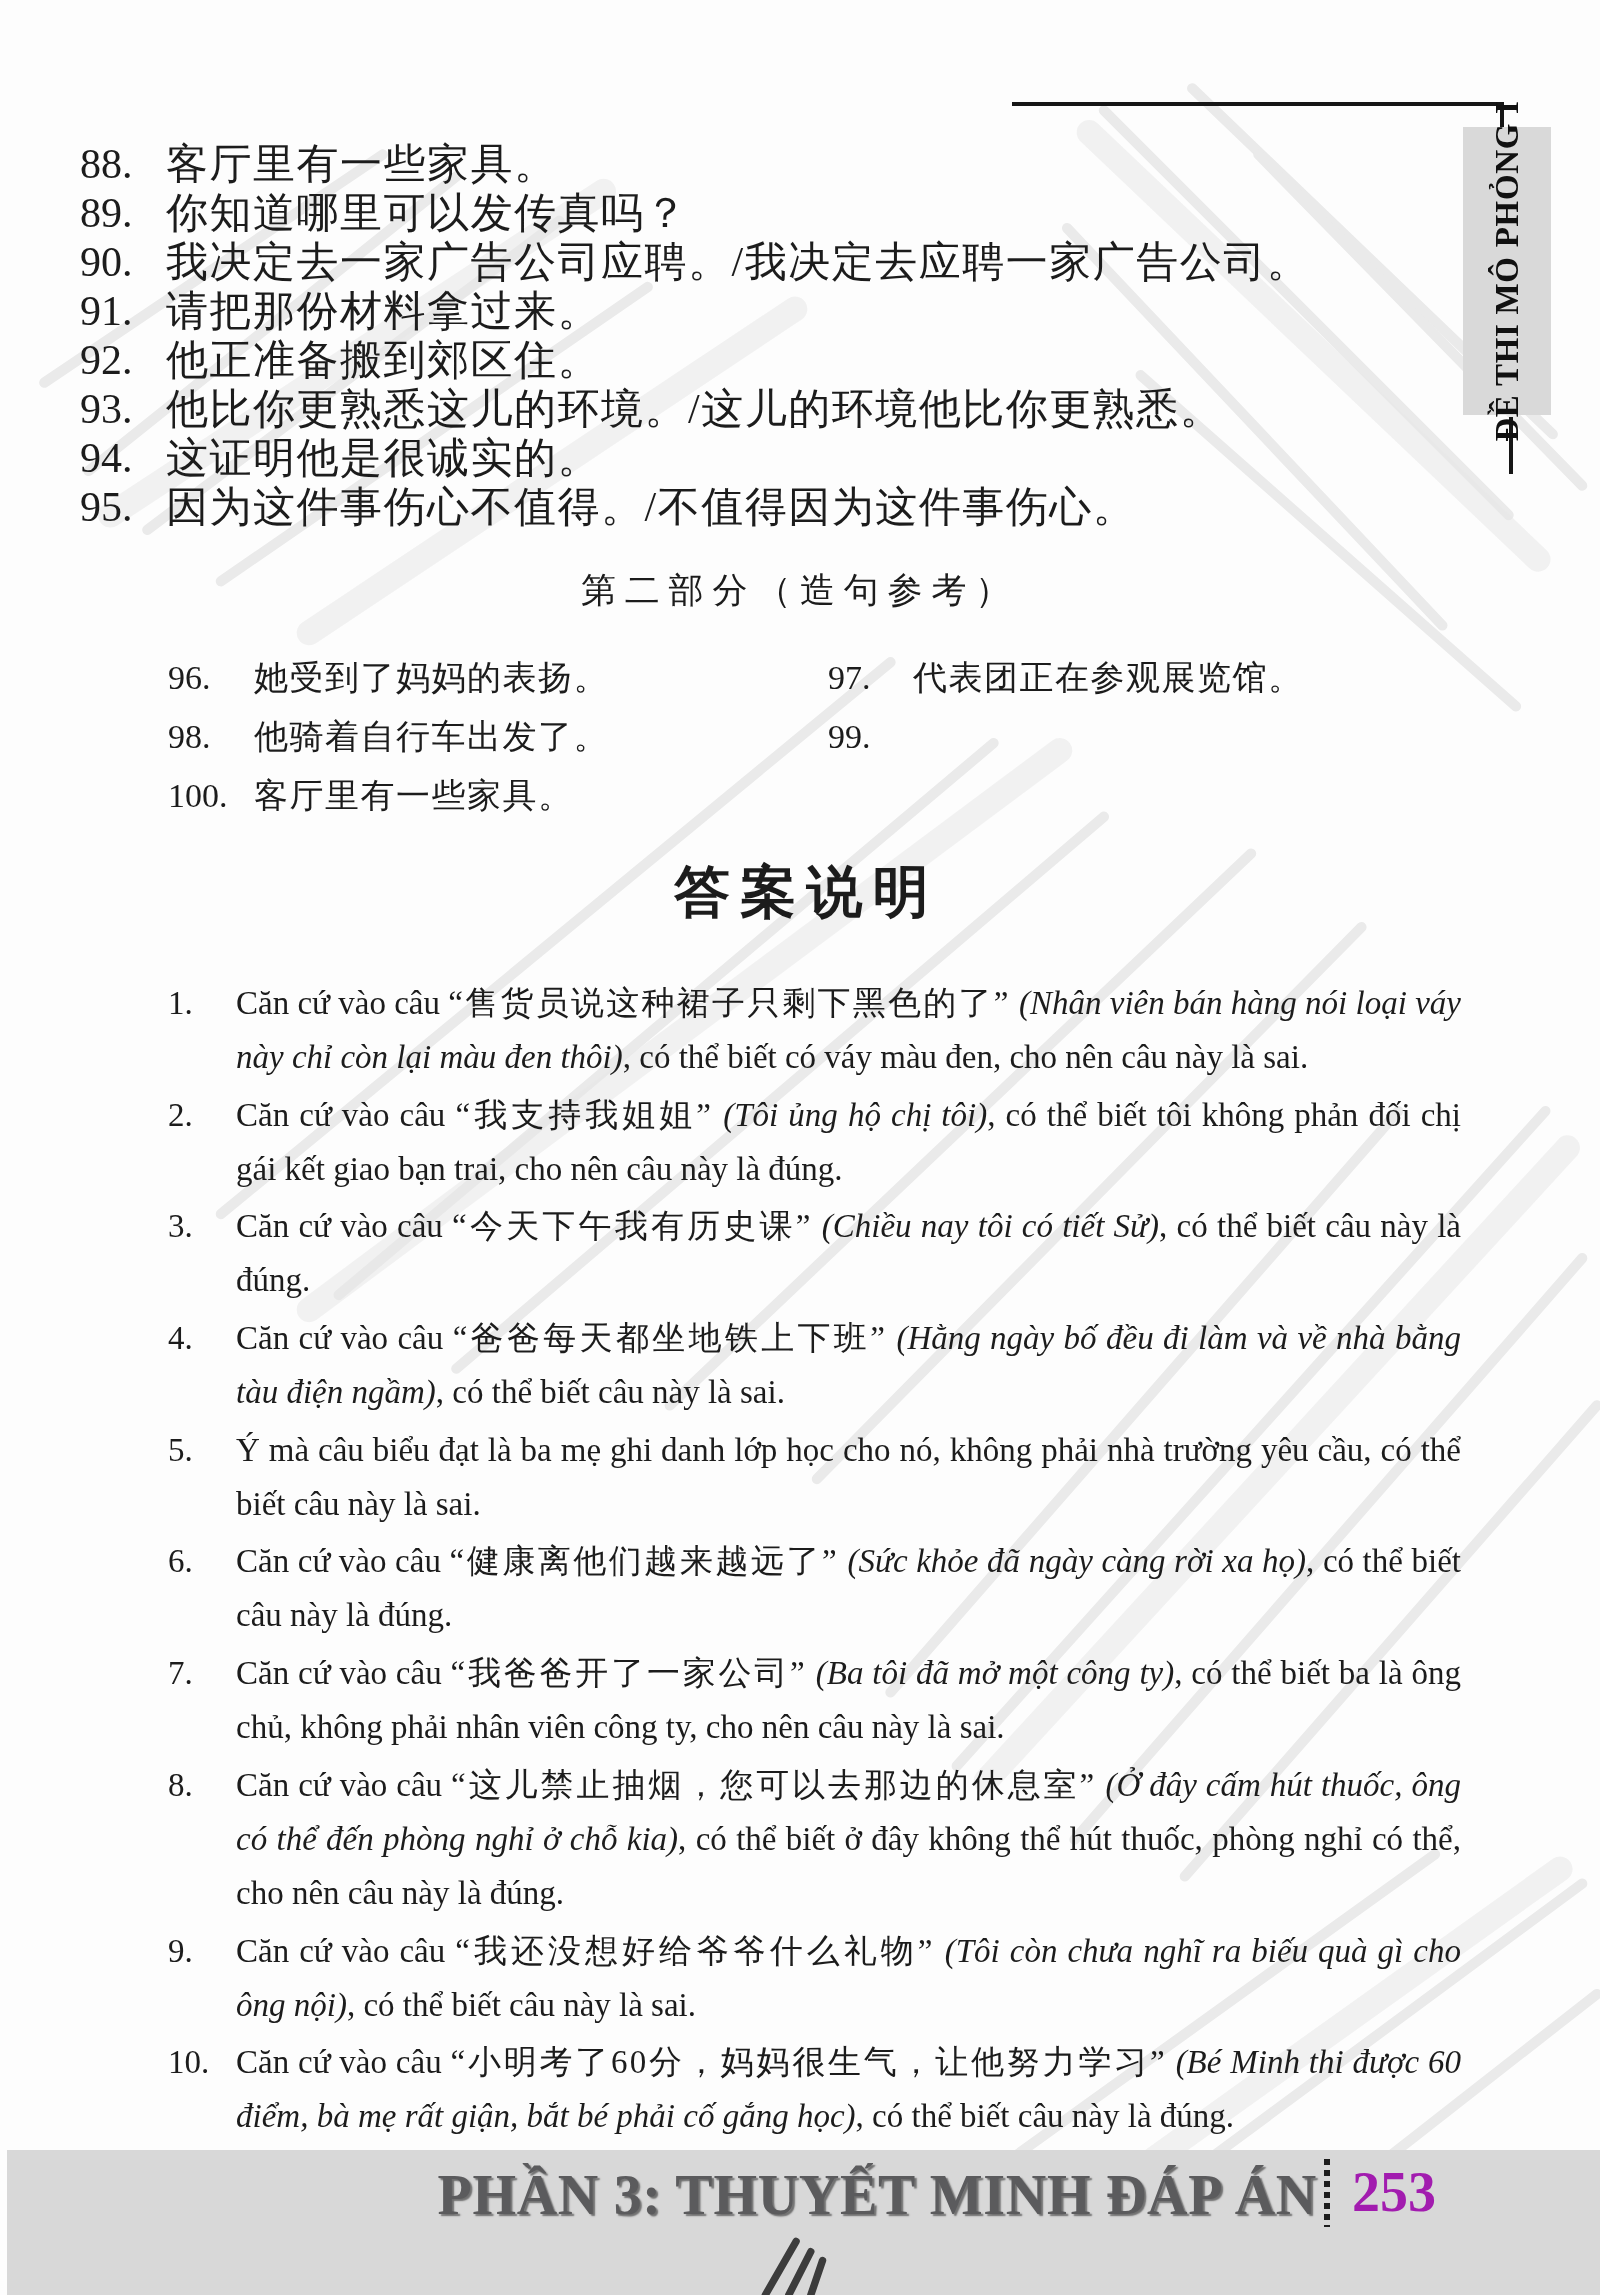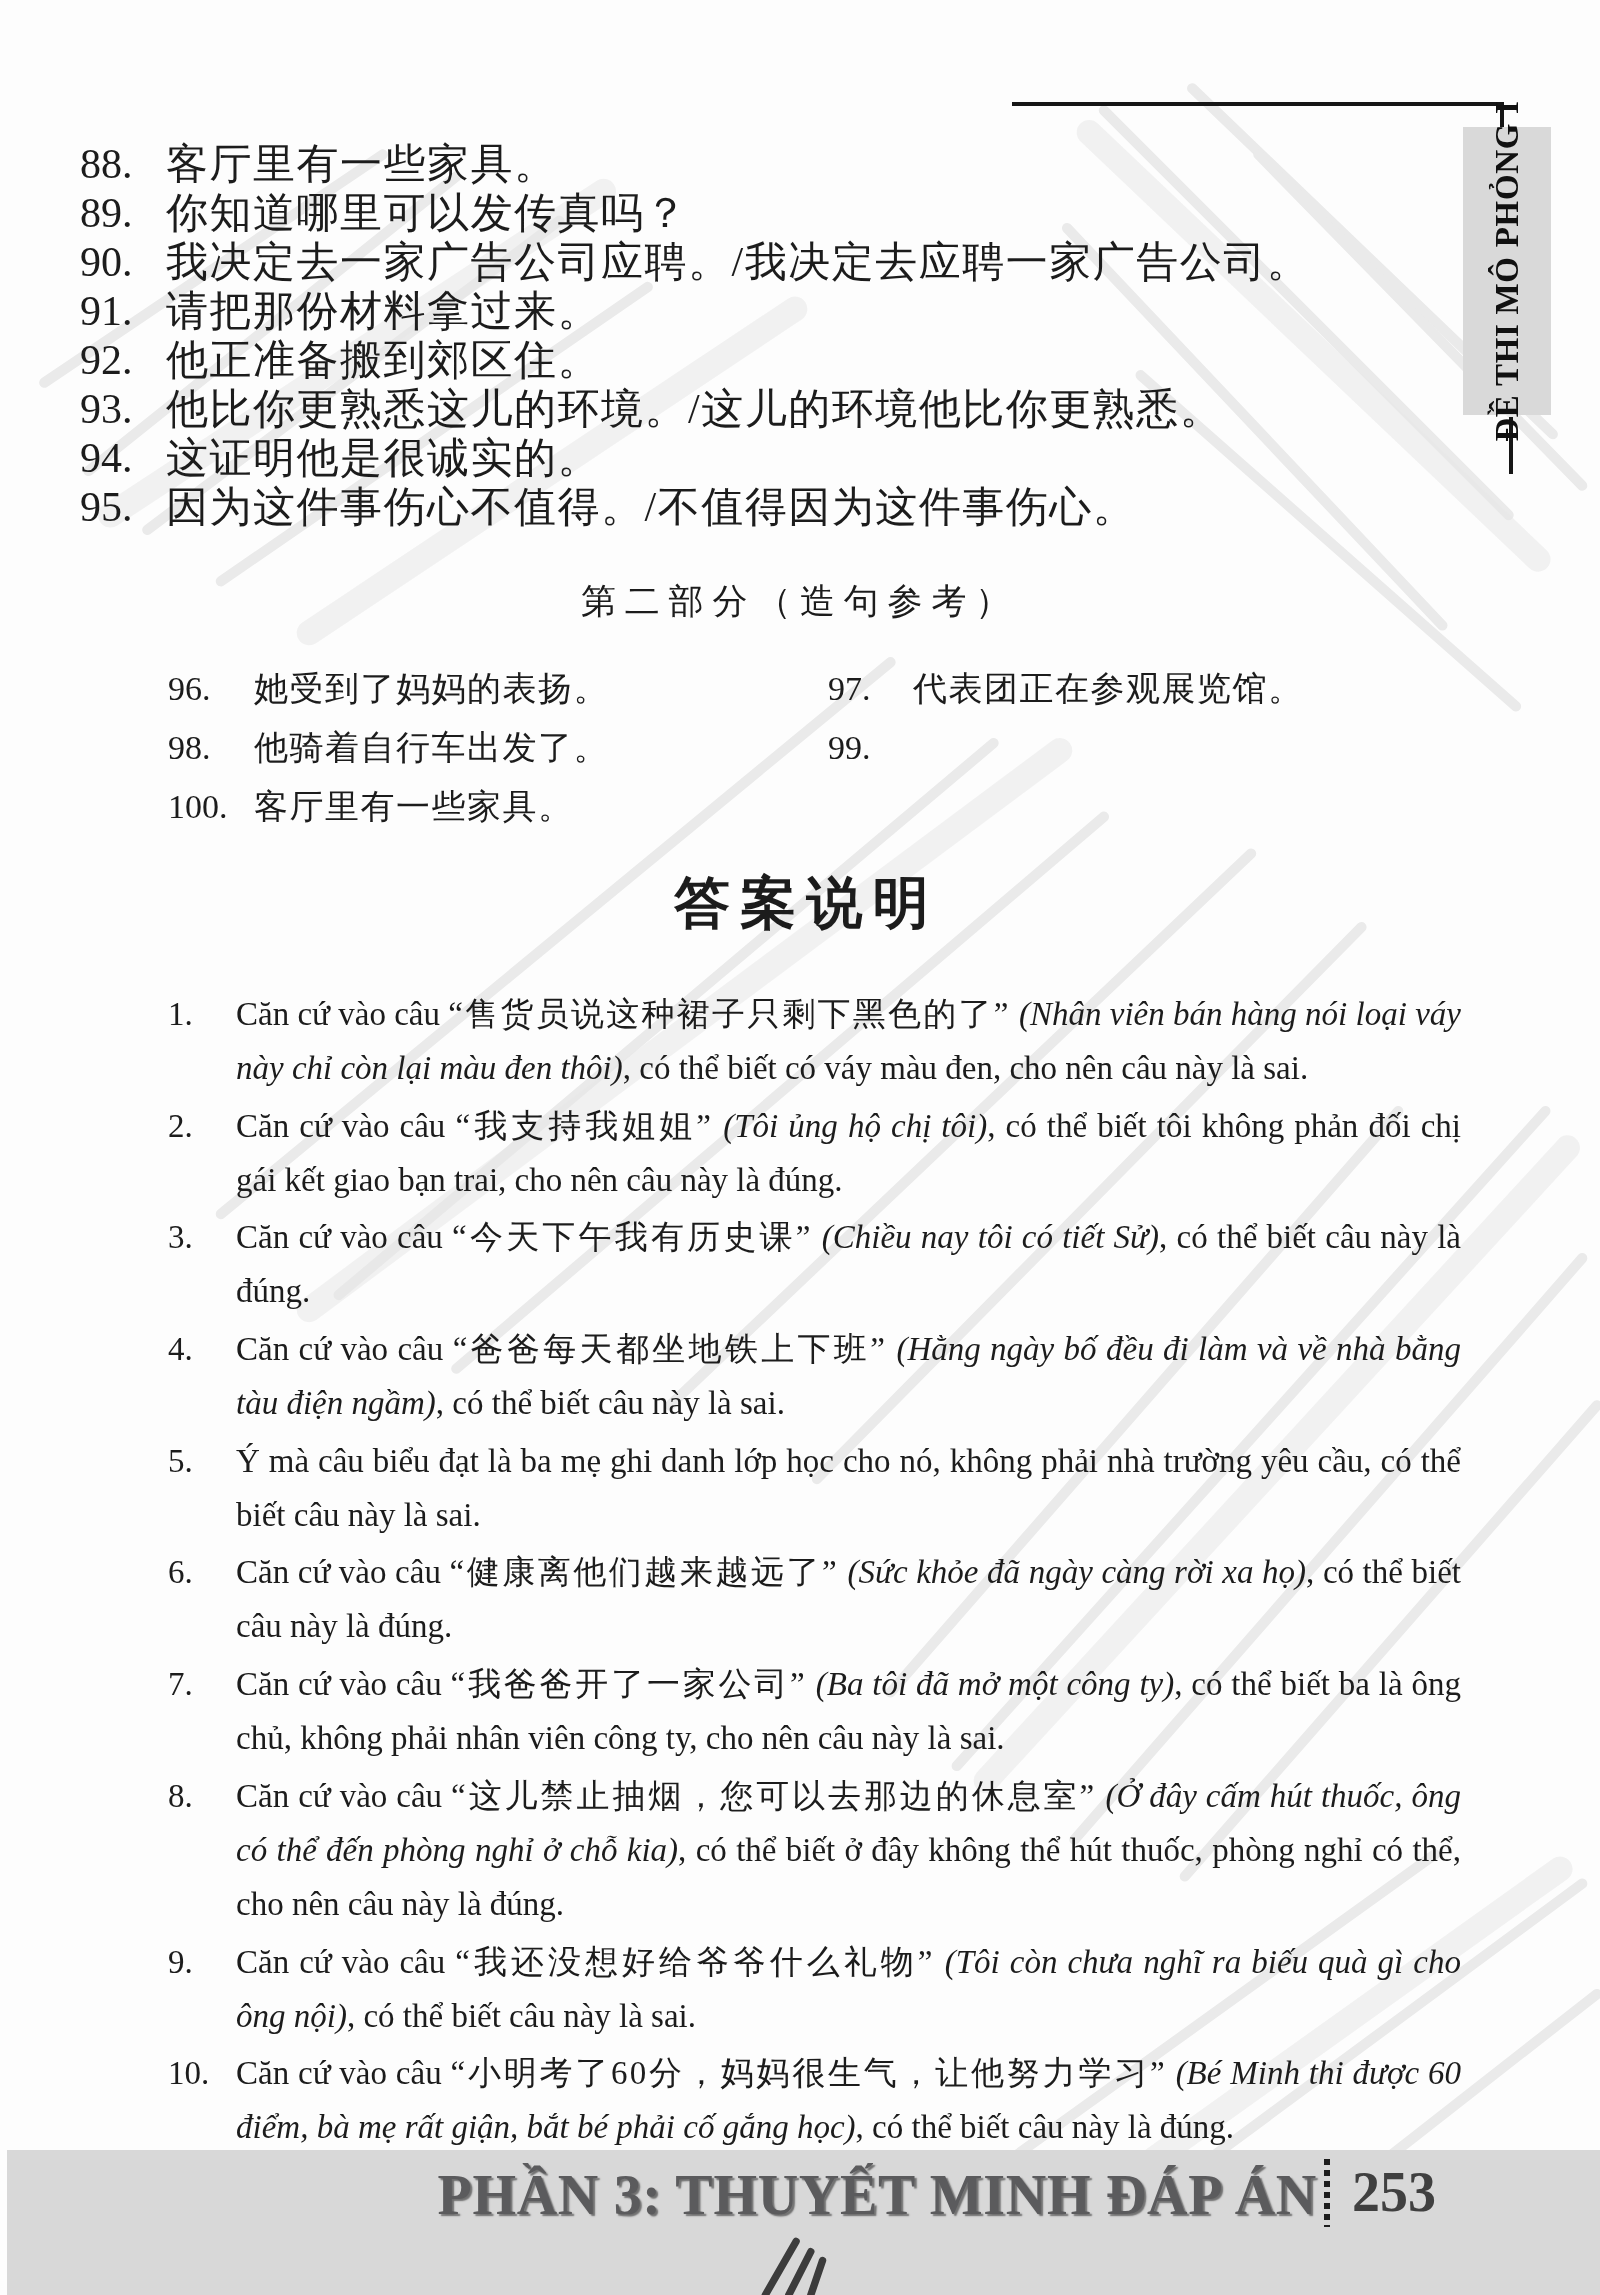--- a/index.html
+++ b/index.html
@@ -30,21 +30,21 @@
     font-size:33px; font-weight:bold; letter-spacing:0.7px; color:#111;
   }
 
   
   .p1-list { margin-top:140px; }
   .p1-item { display:flex; padding-left:80px; font-size:42px; line-height:49px; }
   .p1-num { width:86px; flex:none; }
   .p1-text { flex:1; letter-spacing:1.5px; }
 
   
-  .p2-heading { margin-top:48px; text-align:center; font-size:35px; letter-spacing:8.8px; line-height:44px; }
+  .p2-heading { margin-top:37px; text-align:center; font-size:35px; letter-spacing:8.8px; line-height:44px; }
   .p2-grid { margin-top:40px; }
   .p2-row { display:flex; height:59px; line-height:49px; padding-left:168px; font-size:34px; }
   .p2-cell { display:flex; }
   .p2-cell.left { width:660px; flex:none; }
   .p2-cell.right { flex:1; }
   .p2-num { width:86px; flex:none; }
   .p2-num.right { width:85px; }
   .p2-text { letter-spacing:1.5px; }
 
   
@@ -61,21 +61,21 @@
   .footer-title {
     position:absolute; right:290px; top:13.2px;
     font-size:56px; font-weight:bold; letter-spacing:0.7px;
     color:#5b5b5d; text-shadow:2.2px 2.2px 1.5px rgba(25,25,25,0.55);
     white-space:nowrap;
   }
   .footer-divider {
     position:absolute; left:1317px; top:8.8px; width:5.9px; height:68px;
     background:repeating-linear-gradient(to bottom,#1d1d1d 0 5.9px,transparent 5.9px 11px);
   }
-  .footer-page-number { position:absolute; left:1345px; top:10.3px; font-size:56px; font-weight:bold; color:#404040; }
+  .footer-page-number { position:absolute; left:1345px; top:10.3px; font-size:56px; font-weight:bold; color:#a21caf; }
   .footer-leaf { position:absolute; left:736px; top:87px; }
 </style>
 </head>
 <body>
 
 <div class="page">
 
   <svg class="watermark" width="1600" height="2295" viewBox="0 0 2174 3119" aria-hidden="true">
     <g stroke="#efefef" stroke-width="34" stroke-linecap="round" opacity="0.8">
       <line x1="150" y1="700" x2="820" y2="260"></line>

